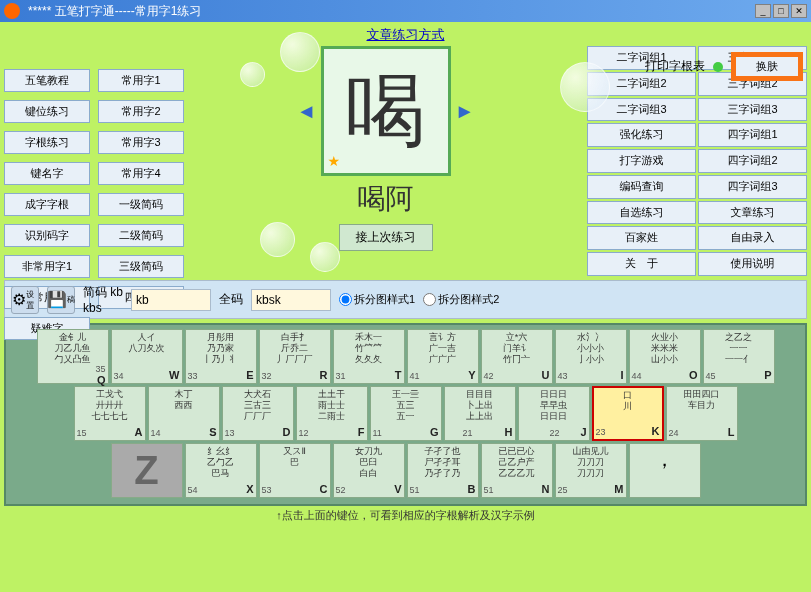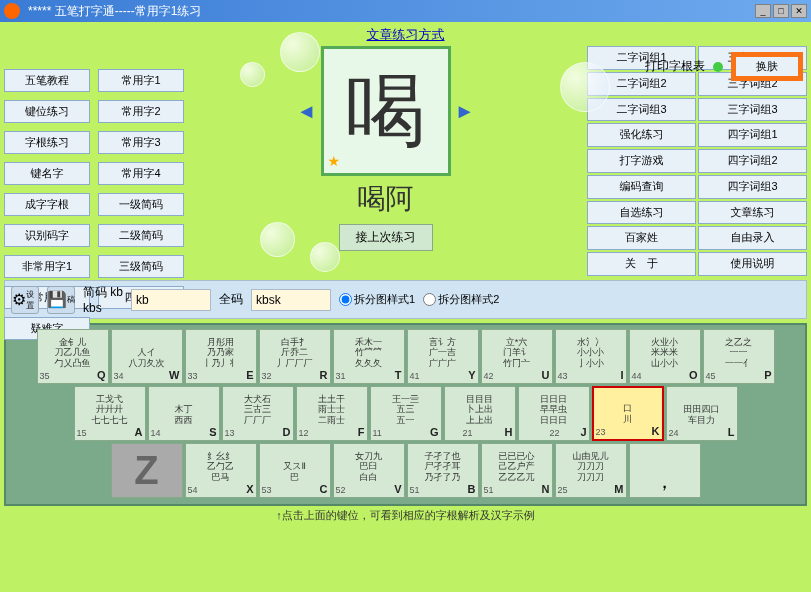--- a/index.html
+++ b/index.html
@@ -266,21 +266,21 @@
       background: #d4e8d4;
       border: 1px solid #88aa88;
       width: 72px;
       height: 55px;
       font-size: 9px;
       text-align: center;
       cursor: pointer;
       position: relative;
       display: flex;
       flex-direction: column;
-      justify-content: flex-end;
+      justify-content: space-between;
       padding: 2px;
     }
     .key-cell.highlighted {
       background: #fff0a0;
       border: 2px solid #cc0000;
     }
     .key-cell.z-key {
       background: #aaaaaa;
       font-size: 40px;
       font-weight: bold;
@@ -422,21 +422,21 @@
       </label>
     </div>
   </div>
 
   <div class="keyboard-area" id="keyboard-container">
   <div class="key-row">
         <div class="key-cell">
           <div class="key-radicals" style="white-space: pre;">金钅儿
 刀乙几鱼
 勹乂凸鱼</div>
-          <div style="display: flex; justify-content: space-between; align-items: flex-end;">
+          <div style="display: flex; justify-content: space-between; align-items: flex-end; flex-direction: column;">
             <span class="key-number">35</span>
             <span class="key-letter">Q</span>
           </div>
         </div>
         <div class="key-cell">
           <div class="key-radicals" style="white-space: pre;">人イ
 八刀夂次</div>
           <div style="display: flex; justify-content: space-between; align-items: flex-end;">
             <span class="key-number">34</span>
             <span class="key-letter">W</span>

